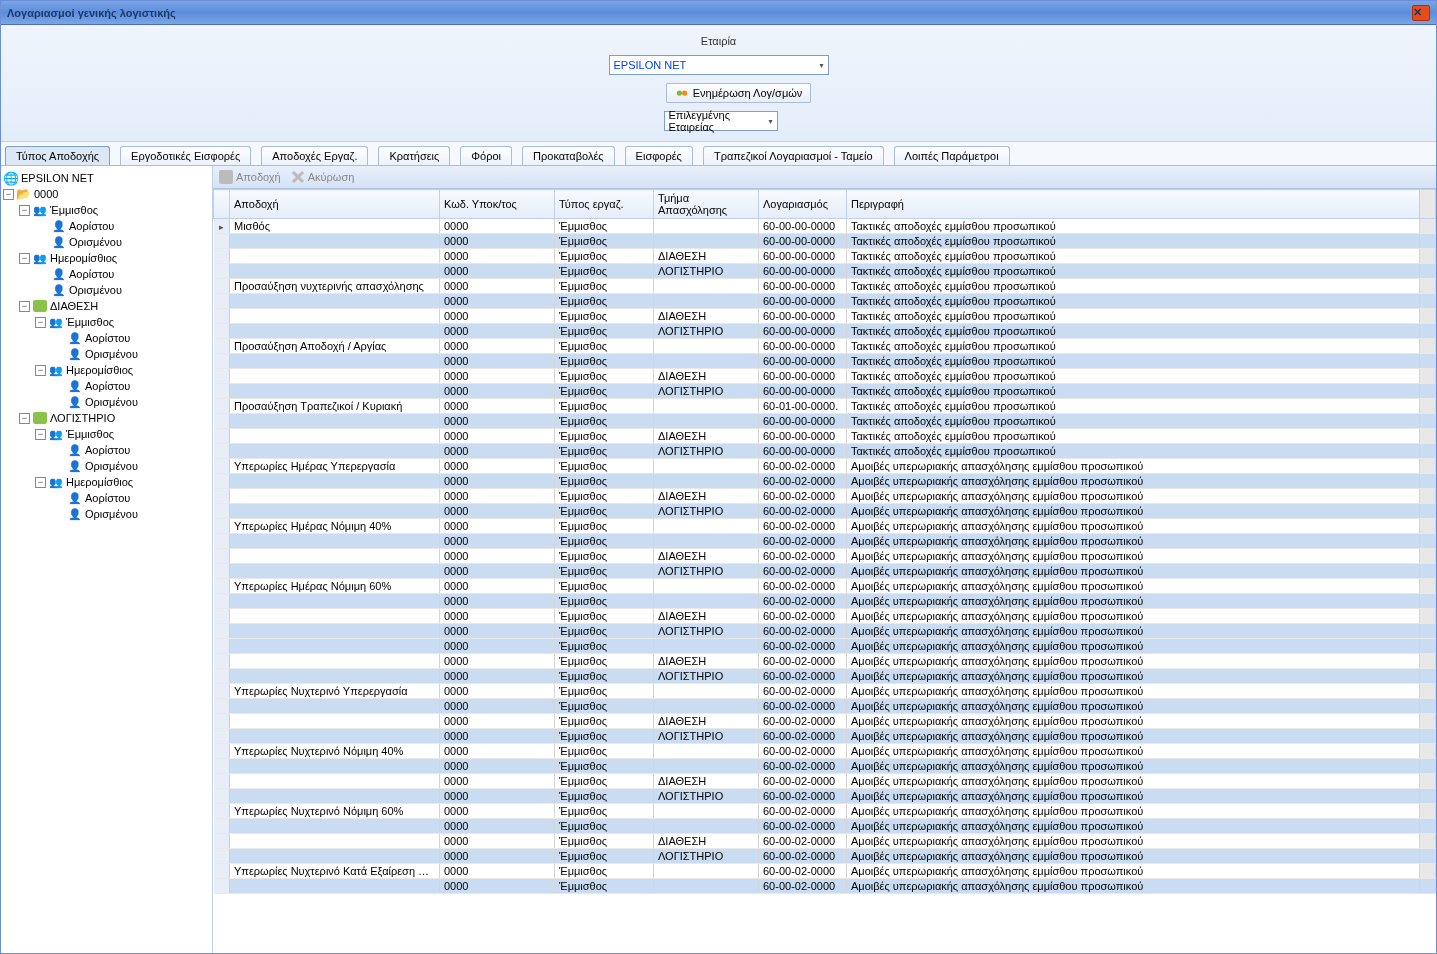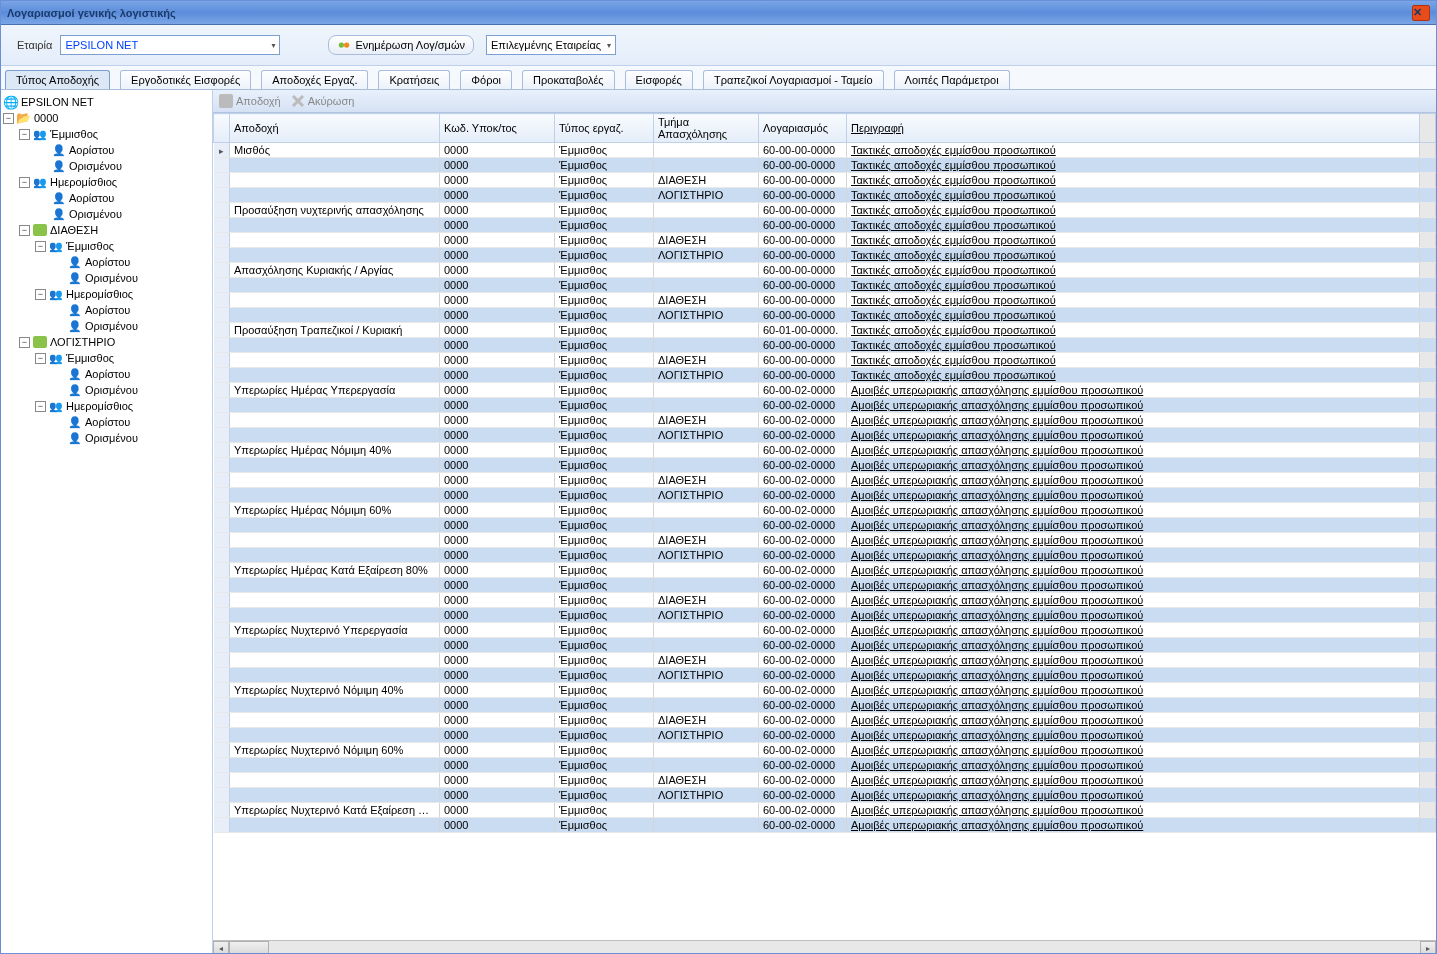--- a/index.html
+++ b/index.html
@@ -1,26 +1,26 @@
 <!DOCTYPE html>
 <html><head>
 <meta charset="utf-8">
 <style>
 * { box-sizing: border-box; margin: 0; padding: 0; font-family: Tahoma, Arial, sans-serif; font-size: 11px; }
 body { background: #fff; width: 1437px; height: 954px; overflow: hidden; border: 1px solid #6a8fd8; }
 .titlebar { background: linear-gradient(to bottom, #7aa5e6 0%, #5c8ddb 50%, #7aa5e6 100%); height: 24px; display: flex; align-items: center; padding: 0 6px; border-bottom: 1px solid #4a6fb0; }
 .titlebar span { font-weight: bold; color: #1a3a6a; flex: 1; }
 .close-btn { width: 18px; height: 16px; background: #e84c1a; color: #fff; display: flex; align-items: center; justify-content: center; border: 1px solid #b03010; border-radius: 2px; cursor: pointer; font-weight: bold; font-size: 12px; }
-.toolbar { background: linear-gradient(to bottom, #f0f5fc 0%, #e3edfa 100%); padding: 10px 16px; display: flex; align-items: center; gap: 8px; border-bottom: 1px solid #c0d0e8; }
+.toolbar { background: linear-gradient(to bottom, #f0f5fc 0%, #e3edfa 100%); padding: 10px 16px; display: flex; align-items: center; gap: 8px; border-bottom: 1px solid #c0d0e8; flex-direction: column; }
 .lbl { color: #333; }
 .combo { border: 1px solid #7a9fd0; background: #fff; height: 20px; display: inline-flex; align-items: center; padding: 0 4px; }
 .combo-company { width: 220px; color: #0040ff; justify-content: space-between; }
 .combo-company::after, .combo-scope::after { content: "▾"; color: #555; font-size: 8px; }
-.combo-scope { width: 130px; justify-content: space-between; margin-left: 4px; align-items: center; }
-.btn-refresh { border: 1px solid #a8bddc; background: linear-gradient(to bottom, #fefefe, #e8eef8); padding: 2px 8px; border-radius: 8px; display: inline-flex; align-items: center; gap: 4px; cursor: pointer; margin-left: 40px; }
+.combo-scope { width: 114px; justify-content: space-between; margin-left: 4px; align-items: center; }
+.btn-refresh { border: 1px solid #a8bddc; background: linear-gradient(to bottom, #fefefe, #e8eef8); padding: 2px 8px; border-radius: 1px; display: inline-flex; align-items: center; gap: 4px; cursor: pointer; margin-left: 40px; }
 .refresh-icon { width: 14px; height: 14px; }
 .tabbar { background: #f5f9fe; padding: 4px 4px 0 4px; display: flex; gap: 0; border-bottom: 1px solid #a8bddc; }
 .tab { border: 1px solid #a8bddc; border-bottom: none; background: linear-gradient(to bottom, #fefefe, #ecf2fb); padding: 3px 10px; border-radius: 3px 3px 0 0; margin-right: 10px; cursor: pointer; }
 .tab.active { background: #dde8f7; border-color: #7a9fd0; }
 .main { display: flex; height: calc(954px - 24px - 42px - 22px); }
 .tree-panel { width: 212px; background: #fff; border-right: 1px solid #c0d0e8; padding: 4px 2px; overflow: auto; }
 .tree-node { display: flex; align-items: center; gap: 2px; padding: 1px 0; cursor: pointer; white-space: nowrap; }
 .tree-toggle { width: 11px; height: 11px; border: 1px solid #888; display: inline-flex; align-items: center; justify-content: center; font-size: 9px; line-height: 1; color: #444; background: #fff; }
 .tree-spacer { display: inline-block; width: 14px; }
 .tree-icon { width: 16px; height: 14px; display: inline-flex; align-items: center; justify-content: center; }
@@ -40,21 +40,21 @@
 .row-marker::before { content: "▸"; font-size: 9px; color: #555; }
 .hscroll { height: 16px; background: #e8e8e8; border-top: 1px solid #c0c0c0; display: flex; }
 .hscroll-btn { width: 16px; background: linear-gradient(to bottom, #f0f0f0, #d8d8d8); border: 1px solid #b0b0b0; display: flex; align-items: center; justify-content: center; font-size: 8px; color: #555; }
 .hscroll-thumb { width: 40px; background: linear-gradient(to bottom, #f0f0f0, #d8d8d8); border: 1px solid #b0b0b0; margin-left: 0; }
 .vscroll-ind { width: 16px; background: #e8e8e8; }
 .col-apodoxi { width: 210px; }
 .col-kwd { width: 115px; }
 .col-typos { width: 99px; }
 .col-tmima { width: 105px; }
 .col-log { width: 88px; }
-.col-perig { width: auto; text-decoration: underline; }
+.col-perig { width: auto; }
 .col-vscroll { width: 16px; }
 .ic-globe { color: #3b7d1a; font-size: 13px; }
 .ic-folder { color: #e8a030; font-size: 12px; }
 .ic-green { width: 14px; height: 12px; background: #8bc34a; border-radius: 2px; }
 .ic-users { font-size: 11px; }
 .ic-user { font-size: 11px; }
 </style>
 </head>
 <body>
 
@@ -425,21 +425,21 @@
               <td class="col-apodoxi"></td>
               <td class="col-kwd">0000</td>
               <td class="col-typos">Έμμισθος</td>
               <td class="col-tmima">ΛΟΓΙΣΤΗΡΙΟ</td>
               <td class="col-log">60-00-00-0000</td>
               <td class="col-perig">Τακτικές αποδοχές εμμίσθου προσωπικού</td>
               <td class="vscroll-ind"></td>
             </tr>
             <tr>
               <td class="ind-col"></td>
-              <td class="col-apodoxi">Απασχόλησης Κυριακής / Αργίας</td>
+              <td class="col-apodoxi">Προσαύξηση Αποδοχή / Αργίας</td>
               <td class="col-kwd">0000</td>
               <td class="col-typos">Έμμισθος</td>
               <td class="col-tmima"></td>
               <td class="col-log">60-00-00-0000</td>
               <td class="col-perig">Τακτικές αποδοχές εμμίσθου προσωπικού</td>
               <td class="vscroll-ind"></td>
             </tr>
             <tr class="alt">
               <td class="ind-col"></td>
               <td class="col-apodoxi"></td>
@@ -619,30 +619,20 @@
               <td class="col-log">60-00-02-0000</td>
               <td class="col-perig">Αμοιβές υπερωριακής απασχόλησης εμμίσθου προσωπικού</td>
               <td class="vscroll-ind"></td>
             </tr>
             <tr class="alt">
               <td class="ind-col"></td>
               <td class="col-apodoxi"></td>
               <td class="col-kwd">0000</td>
               <td class="col-typos">Έμμισθος</td>
               <td class="col-tmima">ΛΟΓΙΣΤΗΡΙΟ</td>
-              <td class="col-log">60-00-02-0000</td>
-              <td class="col-perig">Αμοιβές υπερωριακής απασχόλησης εμμίσθου προσωπικού</td>
-              <td class="vscroll-ind"></td>
-            </tr>
-            <tr>
-              <td class="ind-col"></td>
-              <td class="col-apodoxi">Υπερωρίες Ημέρας Κατά Εξαίρεση 80%</td>
-              <td class="col-kwd">0000</td>
-              <td class="col-typos">Έμμισθος</td>
-              <td class="col-tmima"></td>
               <td class="col-log">60-00-02-0000</td>
               <td class="col-perig">Αμοιβές υπερωριακής απασχόλησης εμμίσθου προσωπικού</td>
               <td class="vscroll-ind"></td>
             </tr>
             <tr class="alt">
               <td class="ind-col"></td>
               <td class="col-apodoxi"></td>
               <td class="col-kwd">0000</td>
               <td class="col-typos">Έμμισθος</td>
               <td class="col-tmima"></td>

